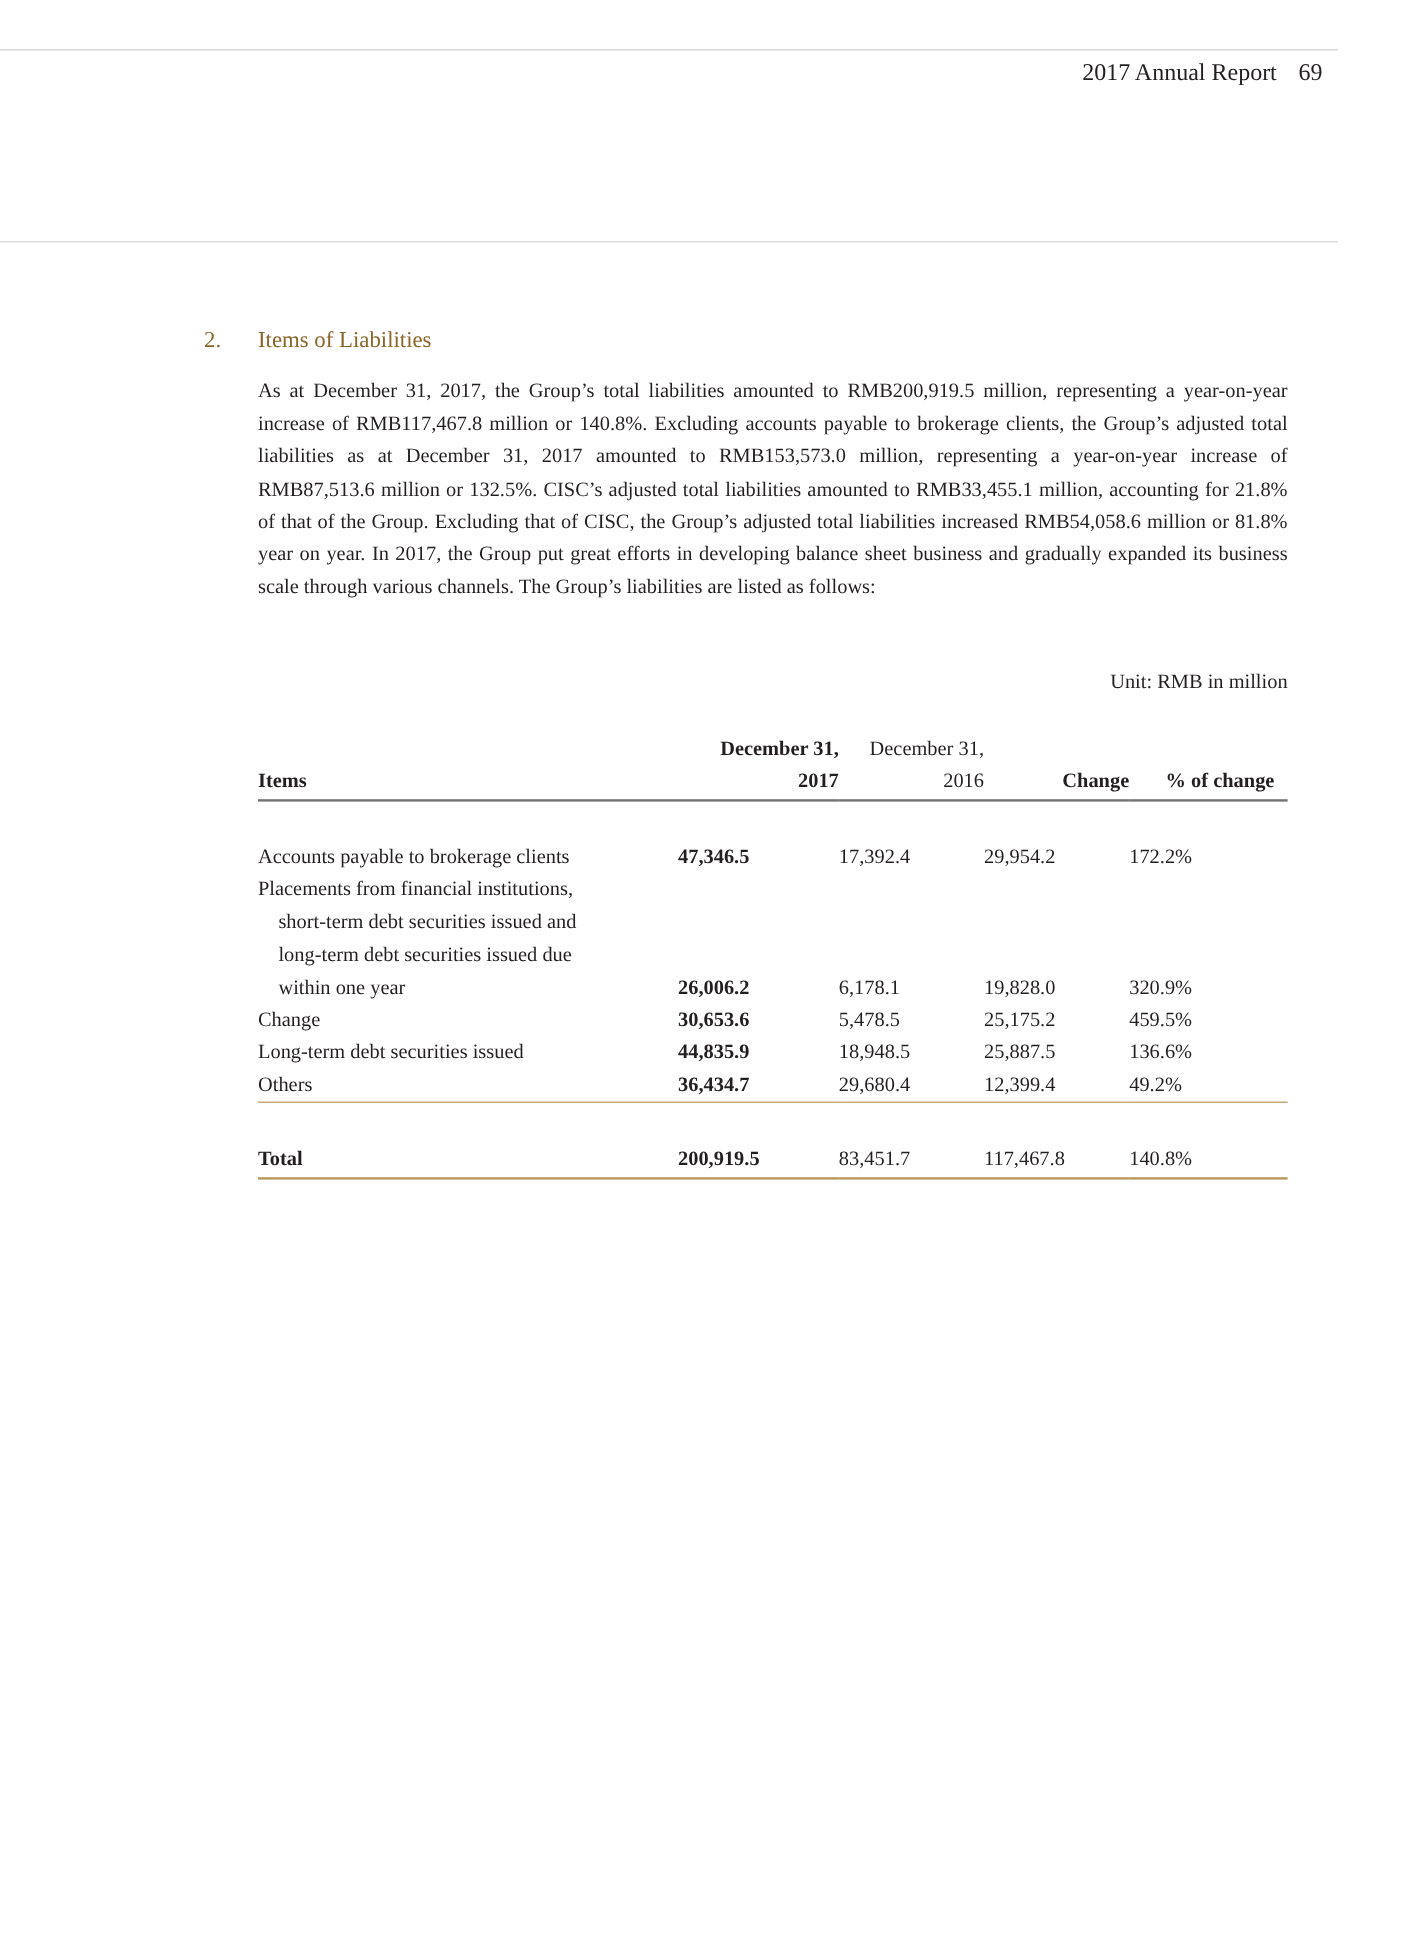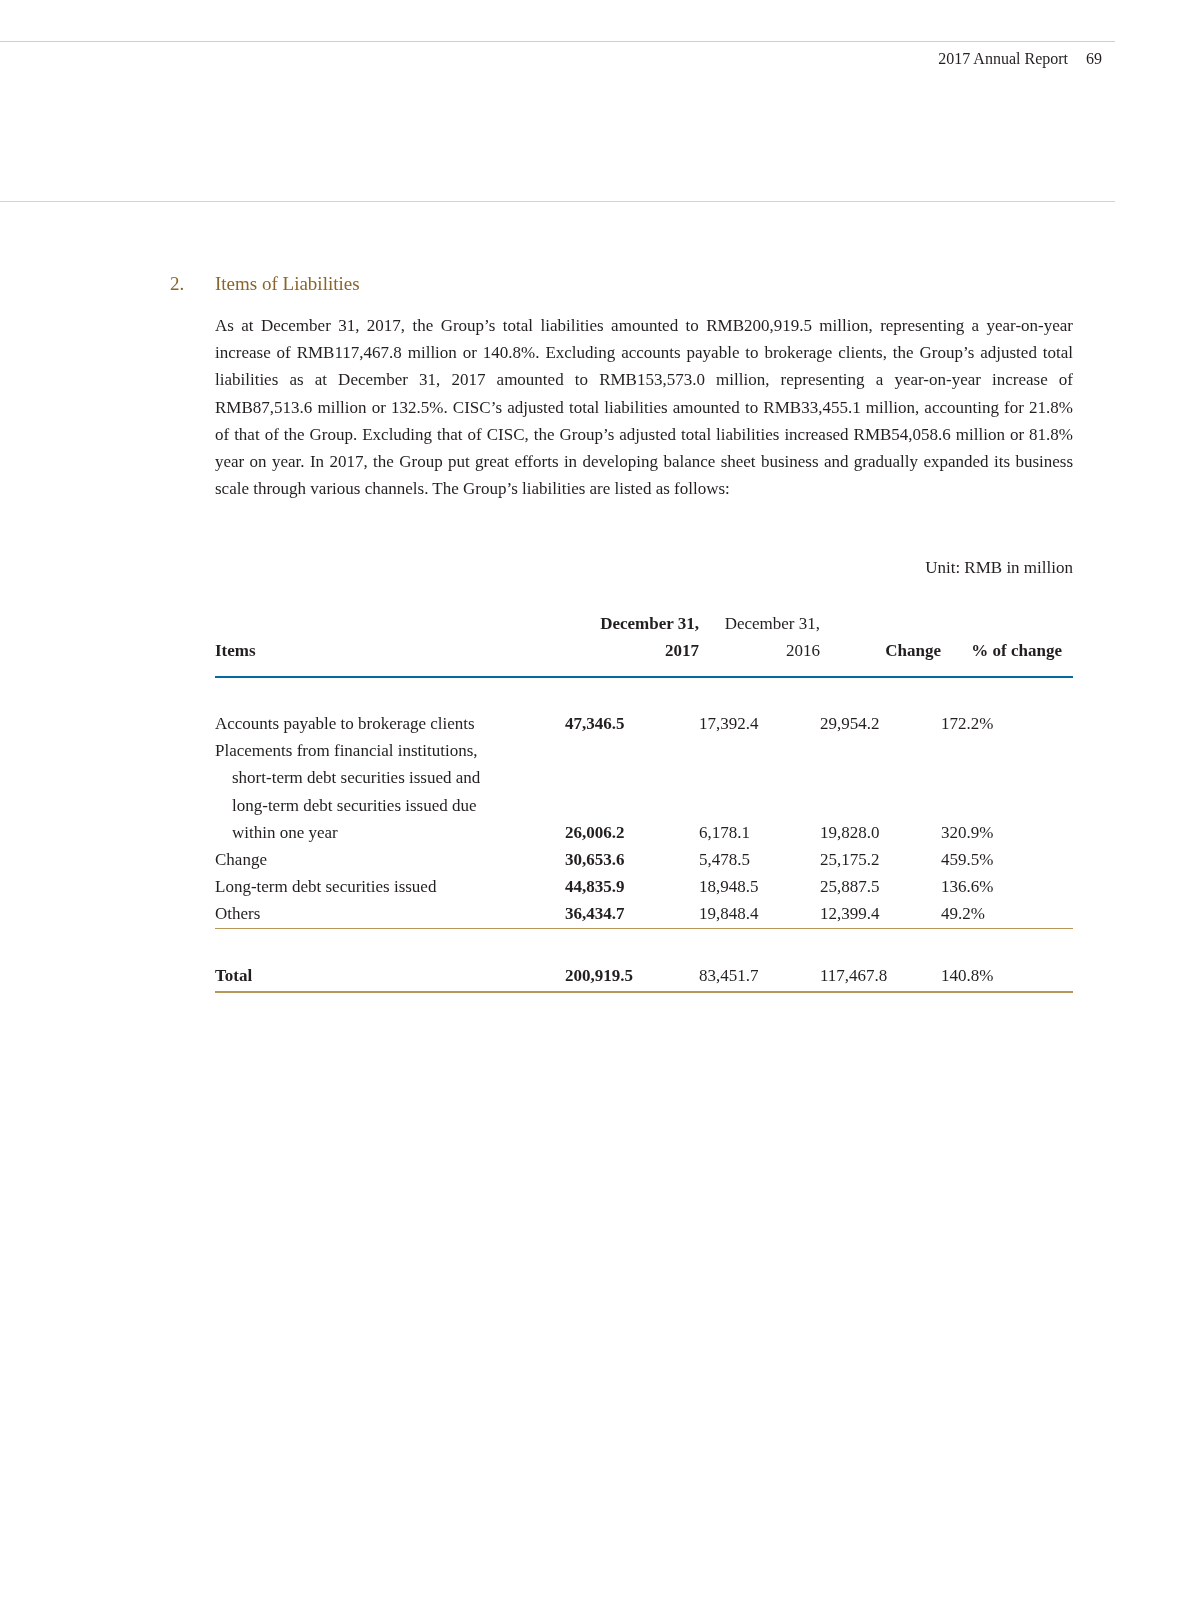--- a/index.html
+++ b/index.html
@@ -3,42 +3,42 @@
   <meta charset="utf-8">
   <style>
     html, body { margin: 0; padding: 0; background: #ffffff; }
     body {
       width: 1190px; height: 1615px; position: relative; overflow: hidden;
       font-family: "Liberation Serif", "DejaVu Serif", serif;
       color: #231f20;
     }
     .rule-top { position: absolute; left: 0; top: 41px; width: 1115px; height: 1px; background: #cfcfcf; }
     .rule-mid { position: absolute; left: 0; top: 201px; width: 1115px; height: 1px; background: #d4d4d4; }
-    .header { position: absolute; top: 50px; right: 88px; font-size: 16px; color: #231f20; }
+    .header { position: absolute; top: 50px; right: 88px; font-size: 20px; color: #231f20; }
     .header .page { margin-left: 18px; }
 
     .section-num { position: absolute; left: 170px; top: 273px; font-size: 19px; color: #8a6529; }
     .section-title { position: absolute; left: 215px; top: 273px; font-size: 19px; color: #8a6529; }
 
     .para {
       position: absolute; left: 215px; top: 312px; width: 858px;
       font-size: 17px; line-height: 27.2px; text-align: justify; color: #231f20;
     }
 
     .unit { position: absolute; top: 558px; right: 117px; font-size: 17px; }
 
     table.liab {
       position: absolute; left: 215px; top: 610px; width: 858px;
       border-collapse: collapse; font-size: 17px; color: #231f20;
     }
     table.liab th { font-weight: bold; padding: 0; vertical-align: bottom; line-height: 27px; }
     table.liab th.item-h { text-align: left; }
     table.liab th.num { text-align: right; }
     table.liab th.plain { font-weight: normal; }
-    table.liab thead tr.hdr-last th { border-bottom: 2px solid #0369a1; padding-bottom: 12px; }
+    table.liab thead tr.hdr-last th { border-bottom: 2px solid #737373; padding-bottom: 2px; }
     table.liab td { padding: 0; line-height: 27.2px; vertical-align: bottom; }
     table.liab td.num { text-align: left; }
     table.liab td.bold { font-weight: bold; }
     table.liab td.pct { padding-right: 11px; }
     table.liab th.pct { padding-right: 11px; }
     .indent { padding-left: 17px; display: block; }
     tr.spacer td { height: 32px; }
     tr.last-row td { border-bottom: 1px solid #b8975a; }
     tr.spacer2 td { height: 33px; }
     tr.total td { border-bottom: 2px solid #b8975a; padding-bottom: 2px; }
@@ -129,21 +129,21 @@
         <td class="num bold">44,835.9</td>
         <td class="num">18,948.5</td>
         <td class="num">25,887.5</td>
         <td class="num pct">136.6%</td>
       </tr>
       <tr class="last-row">
         <td>
           <span style="display: block;">Others</span>
         </td>
         <td class="num bold">36,434.7</td>
-        <td class="num">19,848.4</td>
+        <td class="num">29,680.4</td>
         <td class="num">12,399.4</td>
         <td class="num pct">49.2%</td>
       </tr>
       <tr class="spacer2">
         <td colspan="5"></td>
       </tr>
       <tr class="total">
         <td class="bold">Total</td>
         <td class="num bold">200,919.5</td>
         <td class="num">83,451.7</td>

